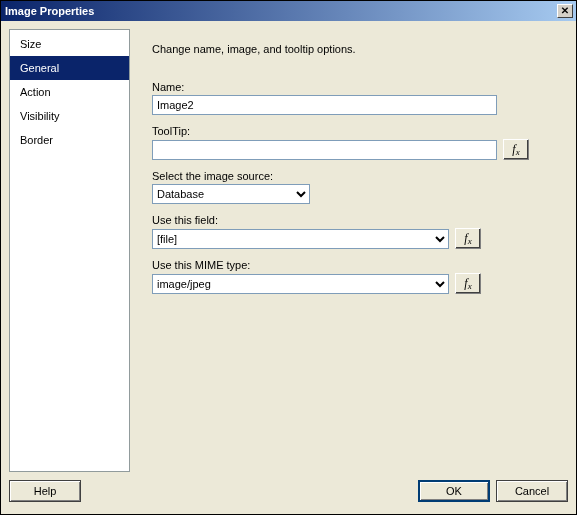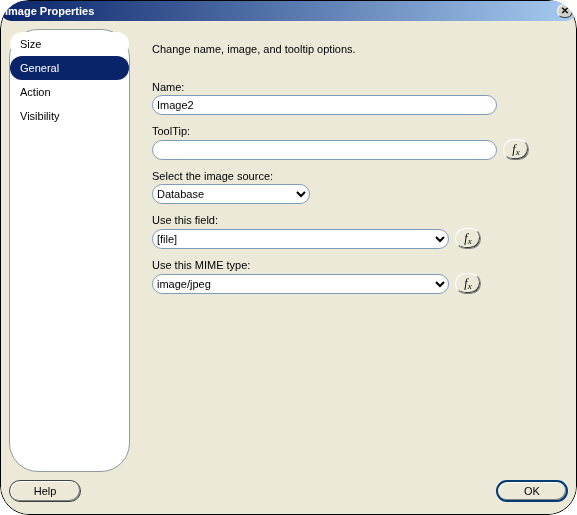--- a/index.html
+++ b/index.html
@@ -1,15 +1,15 @@
 <!DOCTYPE html>
 <html><head>
 <meta charset="utf-8">
 <style>
-  * { box-sizing: border-box; border-radius: 29px; }
+  * { box-sizing: border-box; }
   body {
     margin: 0;
     font-family: Tahoma, Arial, sans-serif;
     font-size: 11px;
     background: #fff;
     width: 577px;
     height: 515px;
     overflow: hidden;
   }
   .window {
@@ -172,20 +172,23 @@
         </div>
         <div class="sidebar-item selected">
           <span>General</span>
         </div>
         <div class="sidebar-item">
           <span>Action</span>
         </div>
         <div class="sidebar-item">
           <span>Visibility</span>
         </div>
+        <div class="sidebar-item">
+          <span>Border</span>
+        </div>
       </div>
 
       <div class="content">
         <div class="heading">Change name, image, and tooltip options.</div>
 
         <div class="field-label">Name:</div>
         <div class="row">
           <input type="text" class="textbox name" value="Image2" style="">
         </div>
 
@@ -223,15 +226,16 @@
             <span><span>f</span><span class="sub">x</span></span>
           </div>
         </div>
       </div>
     </div>
 
     <div class="footer">
       <button class="btn">Help</button>
       <div class="spacer"></div>
       <button class="btn default">OK</button>
+      <button class="btn">Cancel</button>
     </div>
   </div>
 </div>
 
 </body></html>

